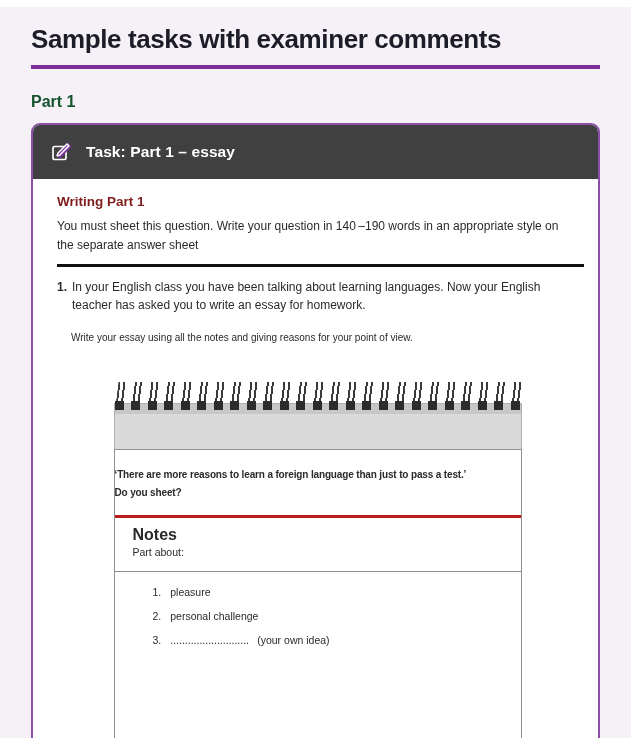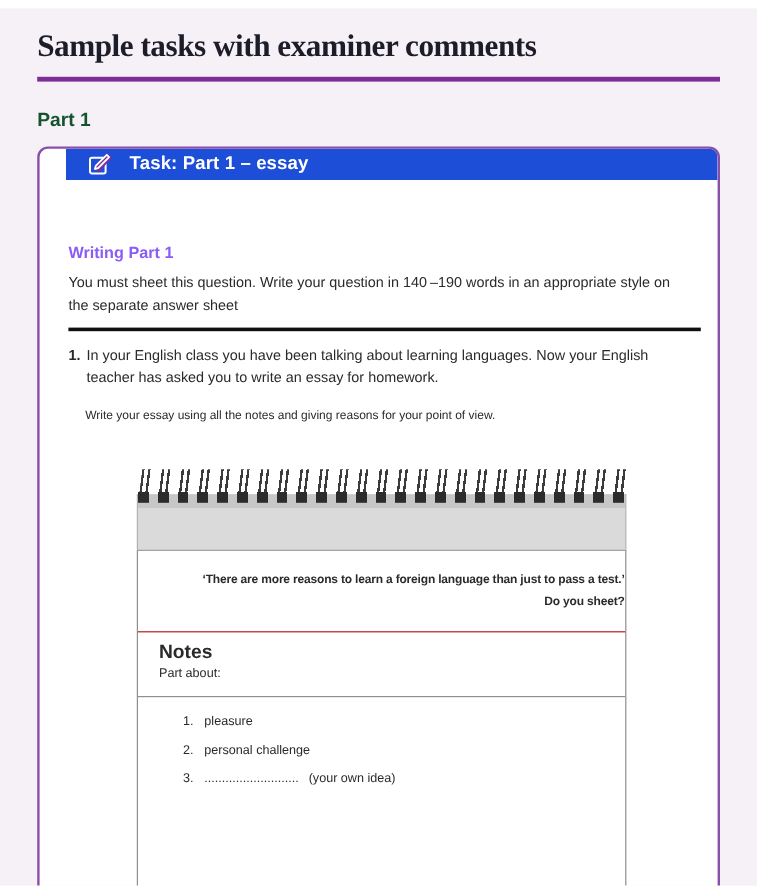--- a/index.html
+++ b/index.html
@@ -14,21 +14,20 @@
   }
   .top-strip { height: 7px; background: #ffffff; }
   .page { padding: 15px 31px 0 31px; }
 
   h1.page-title {
     font-size: 26px;
     font-weight: bold;
     color: #1d1c29;
     letter-spacing: -0.4px;
     margin-top: 2px;
-    font-family: Liberation Serif, serif;
   }
   .title-rule {
     height: 4px;
     background: #7d2d98;
     margin-top: 10px;
   }
   h2.section-heading {
     font-size: 16px;
     font-weight: bold;
     color: #14532d;
@@ -36,43 +35,41 @@
   }
 
   .task-box {
     margin-top: 12px;
     border: 2px solid #8a4fa8;
     border-radius: 9px 9px 12px 12px;
     background: #ffffff;
     overflow: hidden;
   }
   .task-header {
-    background: #1d4ed8;
-    height: 26px;
+    background: #404040;
+    height: 54px;
     display: flex;
     align-items: center;
     padding: 0 16px;
     gap: 13px;
-    margin-left: 22px;
   }
   .task-header .icon { width: 24px; height: 24px; display: inline-flex; }
   .task-header .title {
     color: #ffffff;
     font-weight: bold;
     font-size: 15.5px;
     letter-spacing: 0.1px;
   }
 
   .task-body { padding: 15px 20px 10px 24px; }
 
   .writing-heading {
     font-size: 13.5px;
     font-weight: bold;
-    color: #8b5cf6;
-    margin-top: 38px;
+    color: #7f1d1d;
   }
   p.instructions {
     margin-top: 8px;
     font-size: 12px;
     line-height: 19px;
     max-width: 530px;
   }
   .black-rule {
     border: none;
     height: 3px;
@@ -126,24 +123,24 @@
     background: linear-gradient(#c7c7c7 0 10px, #dadada 10px);
     border: 1px solid #b0b0b0;
     border-bottom: none;
   }
   .pad-body {
     background: #ffffff;
     border: 1px solid #8f8f8f;
     height: 312px;
   }
   .pad-quote {
-    border-bottom: 1px solid #b91c1c;
+    border-bottom: 3px solid #b91c1c;
     height: 68px;
     padding-top: 16px;
-    text-align: right;
+    text-align: left;
   }
   .pad-quote p {
     font-size: 10px;
     font-weight: bold;
     line-height: 18px;
     letter-spacing: -0.15px;
     white-space: nowrap;
   }
   .pad-notes {
     border-bottom: 1px solid #8f8f8f;

